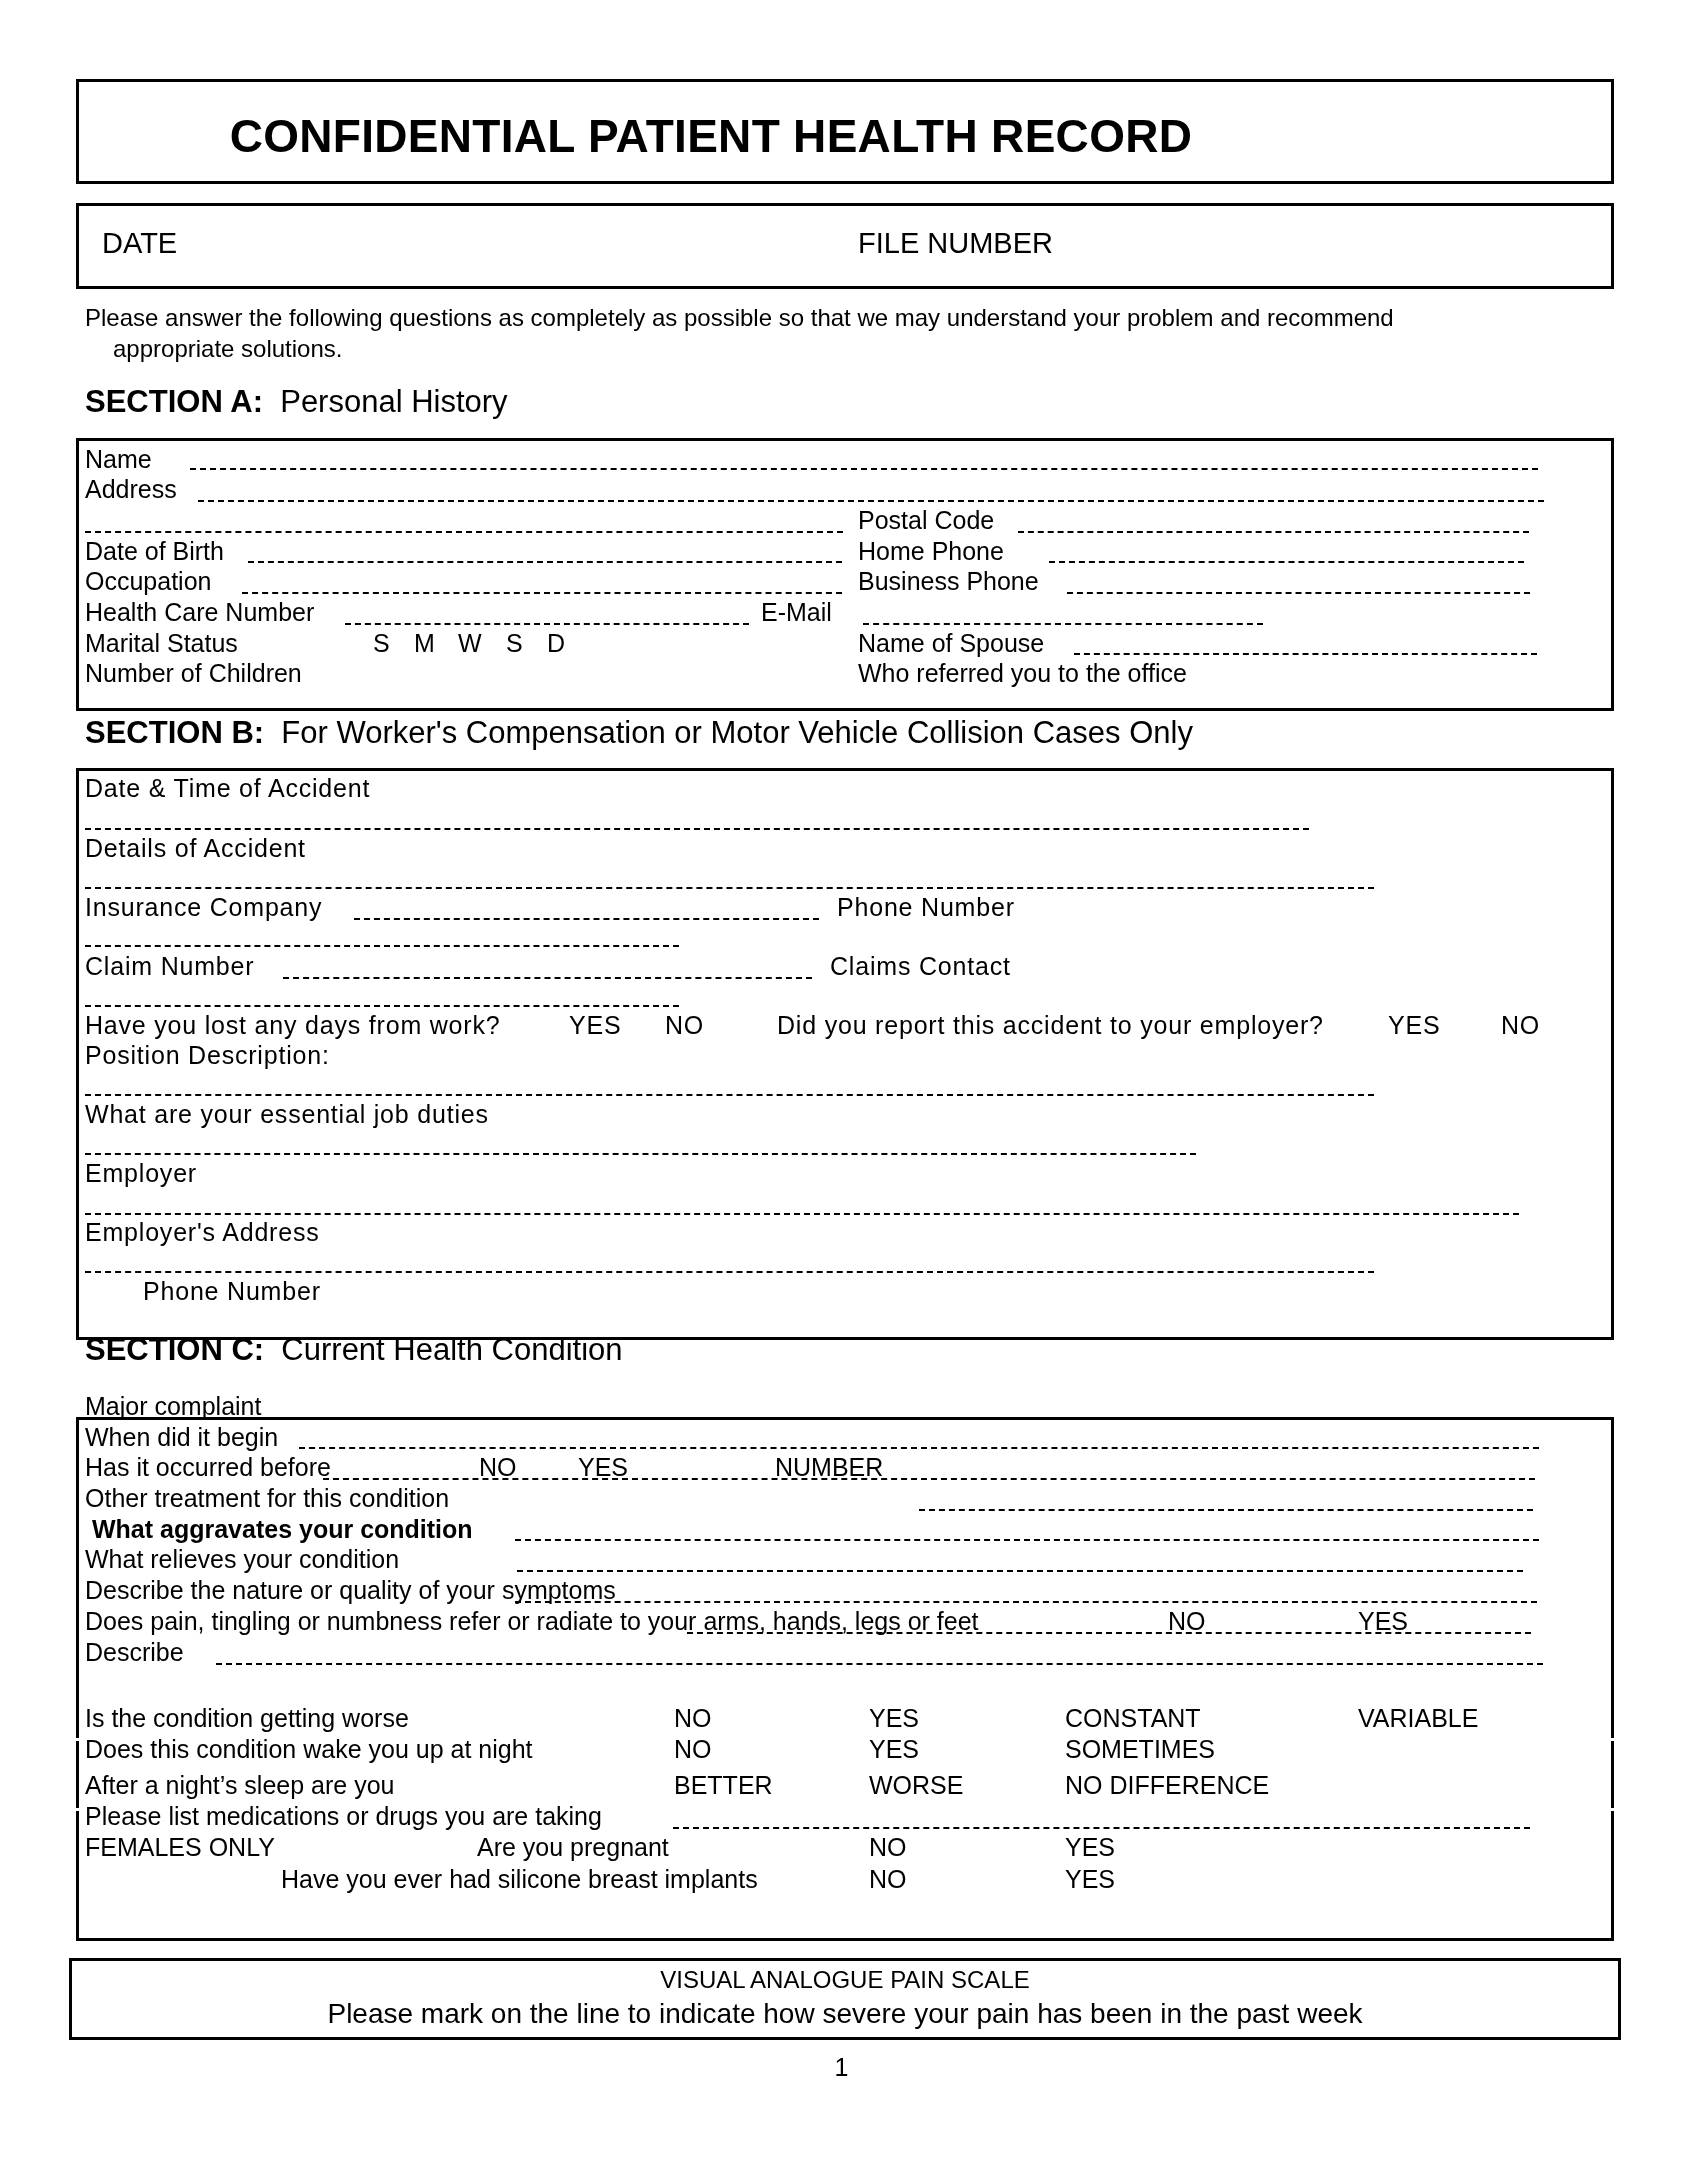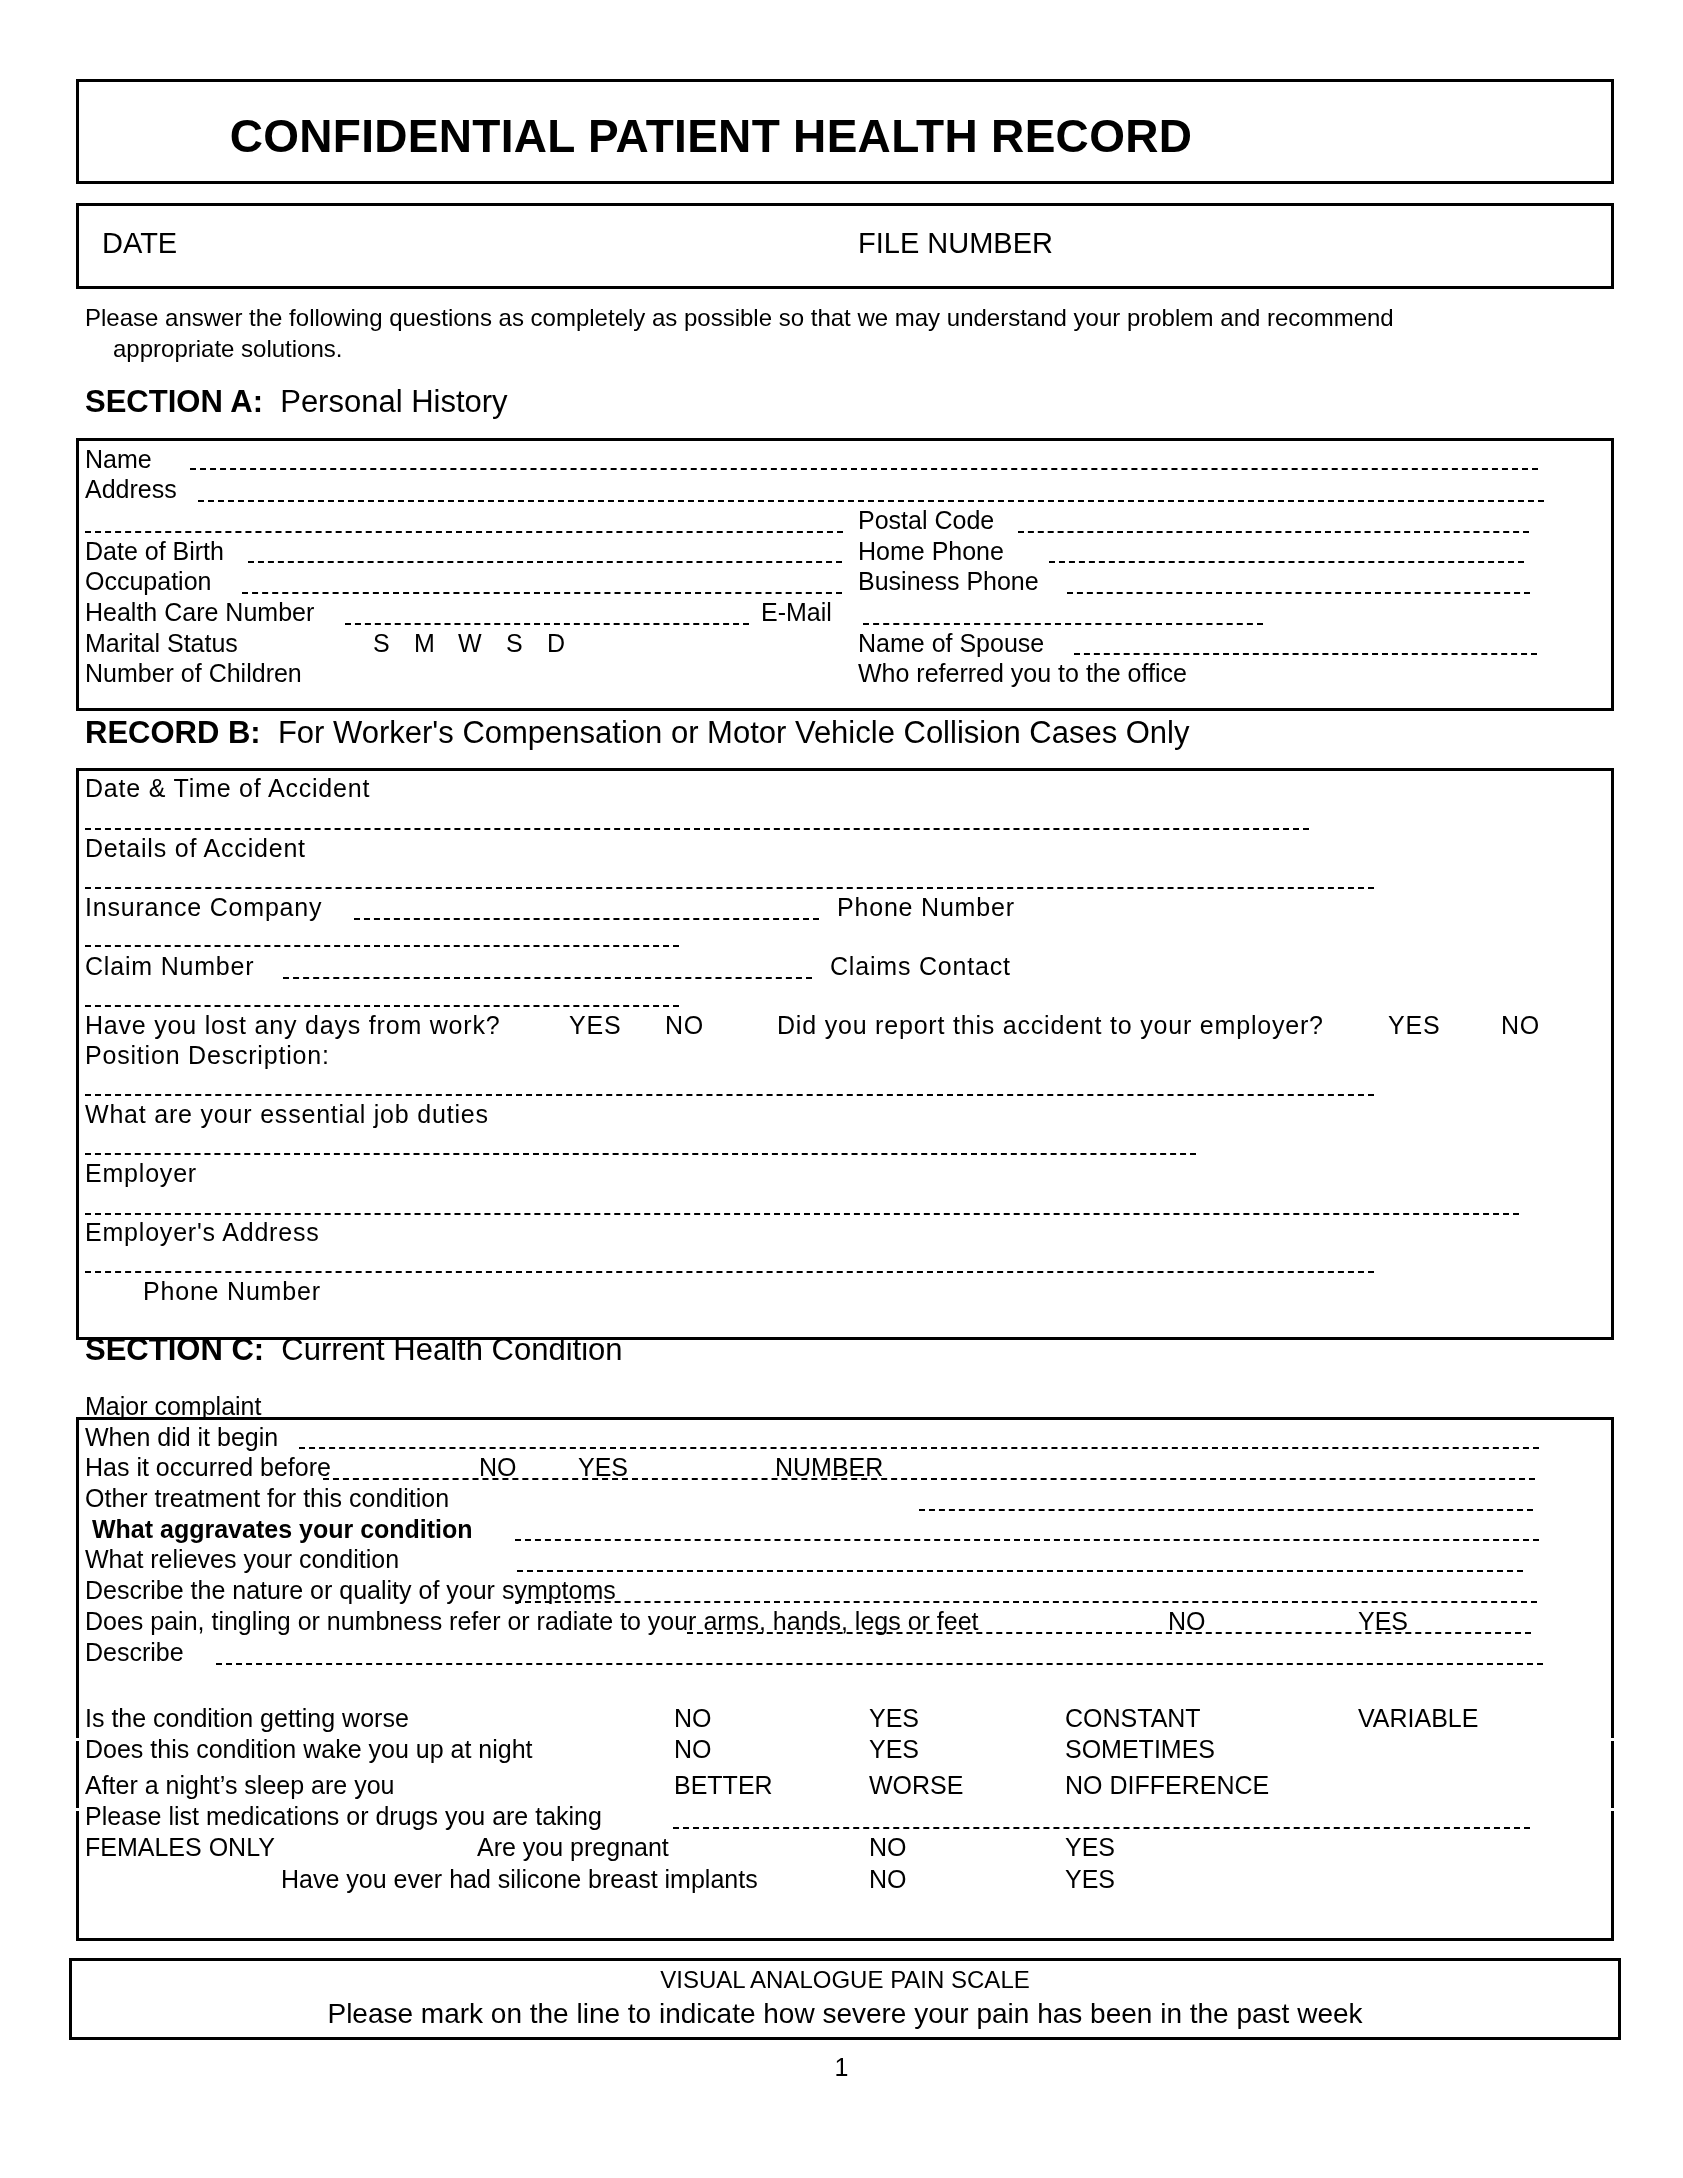--- a/index.html
+++ b/index.html
@@ -66,21 +66,21 @@
 <div class="t" style="left:458px; top:628px;">W</div>
 <div class="t" style="left:506px; top:628px;">S</div>
 <div class="t" style="left:547px; top:628px;">D</div>
 <div class="t" style="left:858px; top:628px;">Name of Spouse</div>
 <div class="line" style="left:1074px; width:463px; top:653px;"></div>
 
 <div class="t" style="left:85px; top:658px;">Number of Children</div>
 <div class="t" style="left:858px; top:658px;">Who referred you to the office</div>
 
 <div class="sec" style="left:85px; top:715px;">
-  <b>RECORD B:</b>&nbsp;
+  <b>SECTION B:</b>&nbsp;
   <span>For Worker's Compensation or Motor Vehicle Collision Cases Only</span>
 </div>
 <div class="box" style="left:76px; top:768px; width:1538px; height:572px;"></div>
 
 <div class="t wide" style="left:85px; top:773px;">Date &amp; Time of Accident</div>
 <div class="line" style="left:85px; width:1224px; top:828px;"></div>
 
 <div class="t wide" style="left:85px; top:833px;">Details of Accident</div>
 <div class="line" style="left:85px; width:1289px; top:887px;"></div>
 

